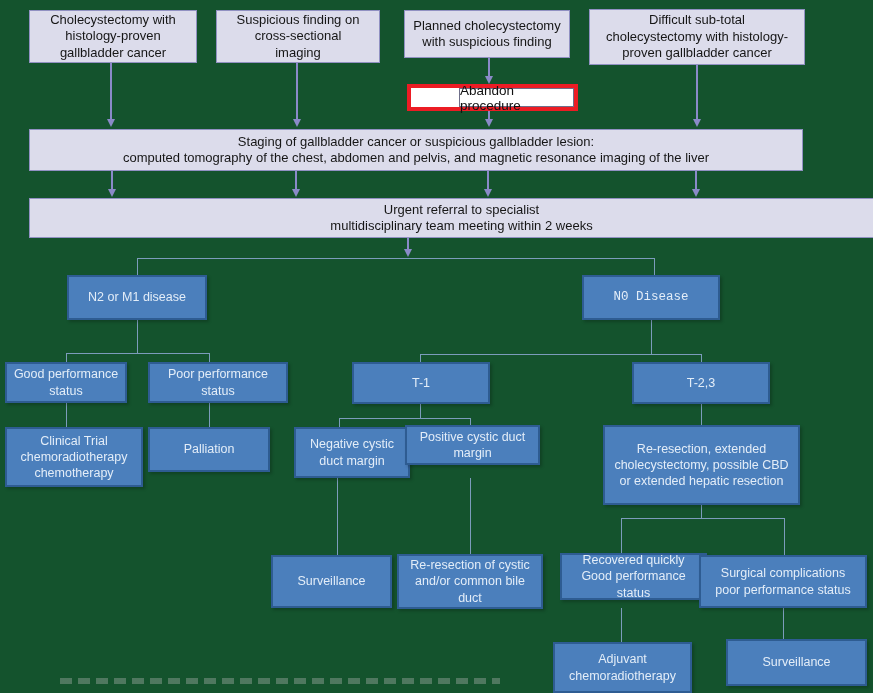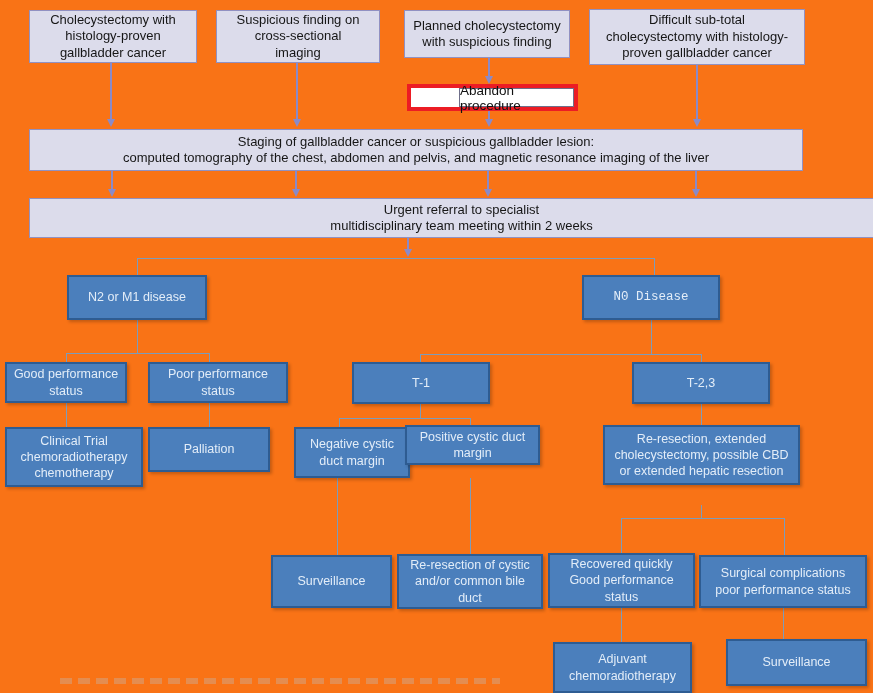--- a/index.html
+++ b/index.html
@@ -1,17 +1,17 @@
 <!DOCTYPE html>
 <html><head>
 <meta charset="utf-8">
 <style>
   html,body{margin:0;padding:0;background:#ffffff;}
   #stage{
-    position:relative;width:873px;height:693px;background:#f97316;overflow:hidden;
+    position:relative;width:873px;height:693px;background:#14532d;overflow:hidden;
     font-family:"Liberation Sans","DejaVu Sans",sans-serif;
   }
   .lav{
     position:absolute;background:#dcdceb;border:1px solid #9191c2;
     display:flex;align-items:center;justify-content:center;text-align:center;
     font-size:13px;line-height:1.27;color:#161616;white-space:pre-line;box-sizing:border-box;
     padding:2px 4px;
   }
   .blue{
     position:absolute;background:#4b7fbc;border:2px solid #2e5c92;
@@ -133,29 +133,29 @@
 chemotherapy</div>
   <div class="blue" style="left:148px;top:427px;width:122px;height:45px;">Palliation</div>
 
   <div class="blue" style="left:352px;top:362px;width:138px;height:42px;">T-1</div>
   <div class="blue" style="left:632px;top:362px;width:138px;height:42px;">T-2,3</div>
 
   <div class="blue" style="left:282px;top:427px;width:116px;height:51px;margin-left:12px;">Negative cystic
 duct margin</div>
   <div class="blue" style="left:405px;top:425px;width:135px;height:40px;">Positive cystic duct
 margin</div>
-  <div class="blue" style="left:603px;top:425px;width:197px;height:60px;">Re-resection, extended
+  <div class="blue" style="left:603px;top:425px;width:197px;height:80px;">Re-resection, extended
 cholecystectomy, possible CBD
 or extended hepatic resection</div>
 
   <div class="blue" style="left:271px;top:555px;width:121px;height:53px;">Surveillance</div>
   <div class="blue" style="left:397px;top:554px;width:146px;height:55px;">Re-resection of cystic
 and/or common bile
 duct</div>
-  <div class="blue" style="left:548px;top:553px;width:147px;height:55px;">Recovered quickly
+  <div class="blue" style="left:560px;top:553px;width:147px;height:47px;">Recovered quickly
 Good performance
 status</div>
   <div class="blue" style="left:699px;top:555px;width:168px;height:53px;">Surgical complications
 poor performance status</div>
 
   <div class="blue" style="left:553px;top:642px;width:139px;height:51px;">Adjuvant
 chemoradiotherapy</div>
   <div class="blue" style="left:726px;top:639px;width:141px;height:47px;">Surveillance</div>
 
   <div class="caption" style="left:60px;top:678px;width:440px;"></div>

